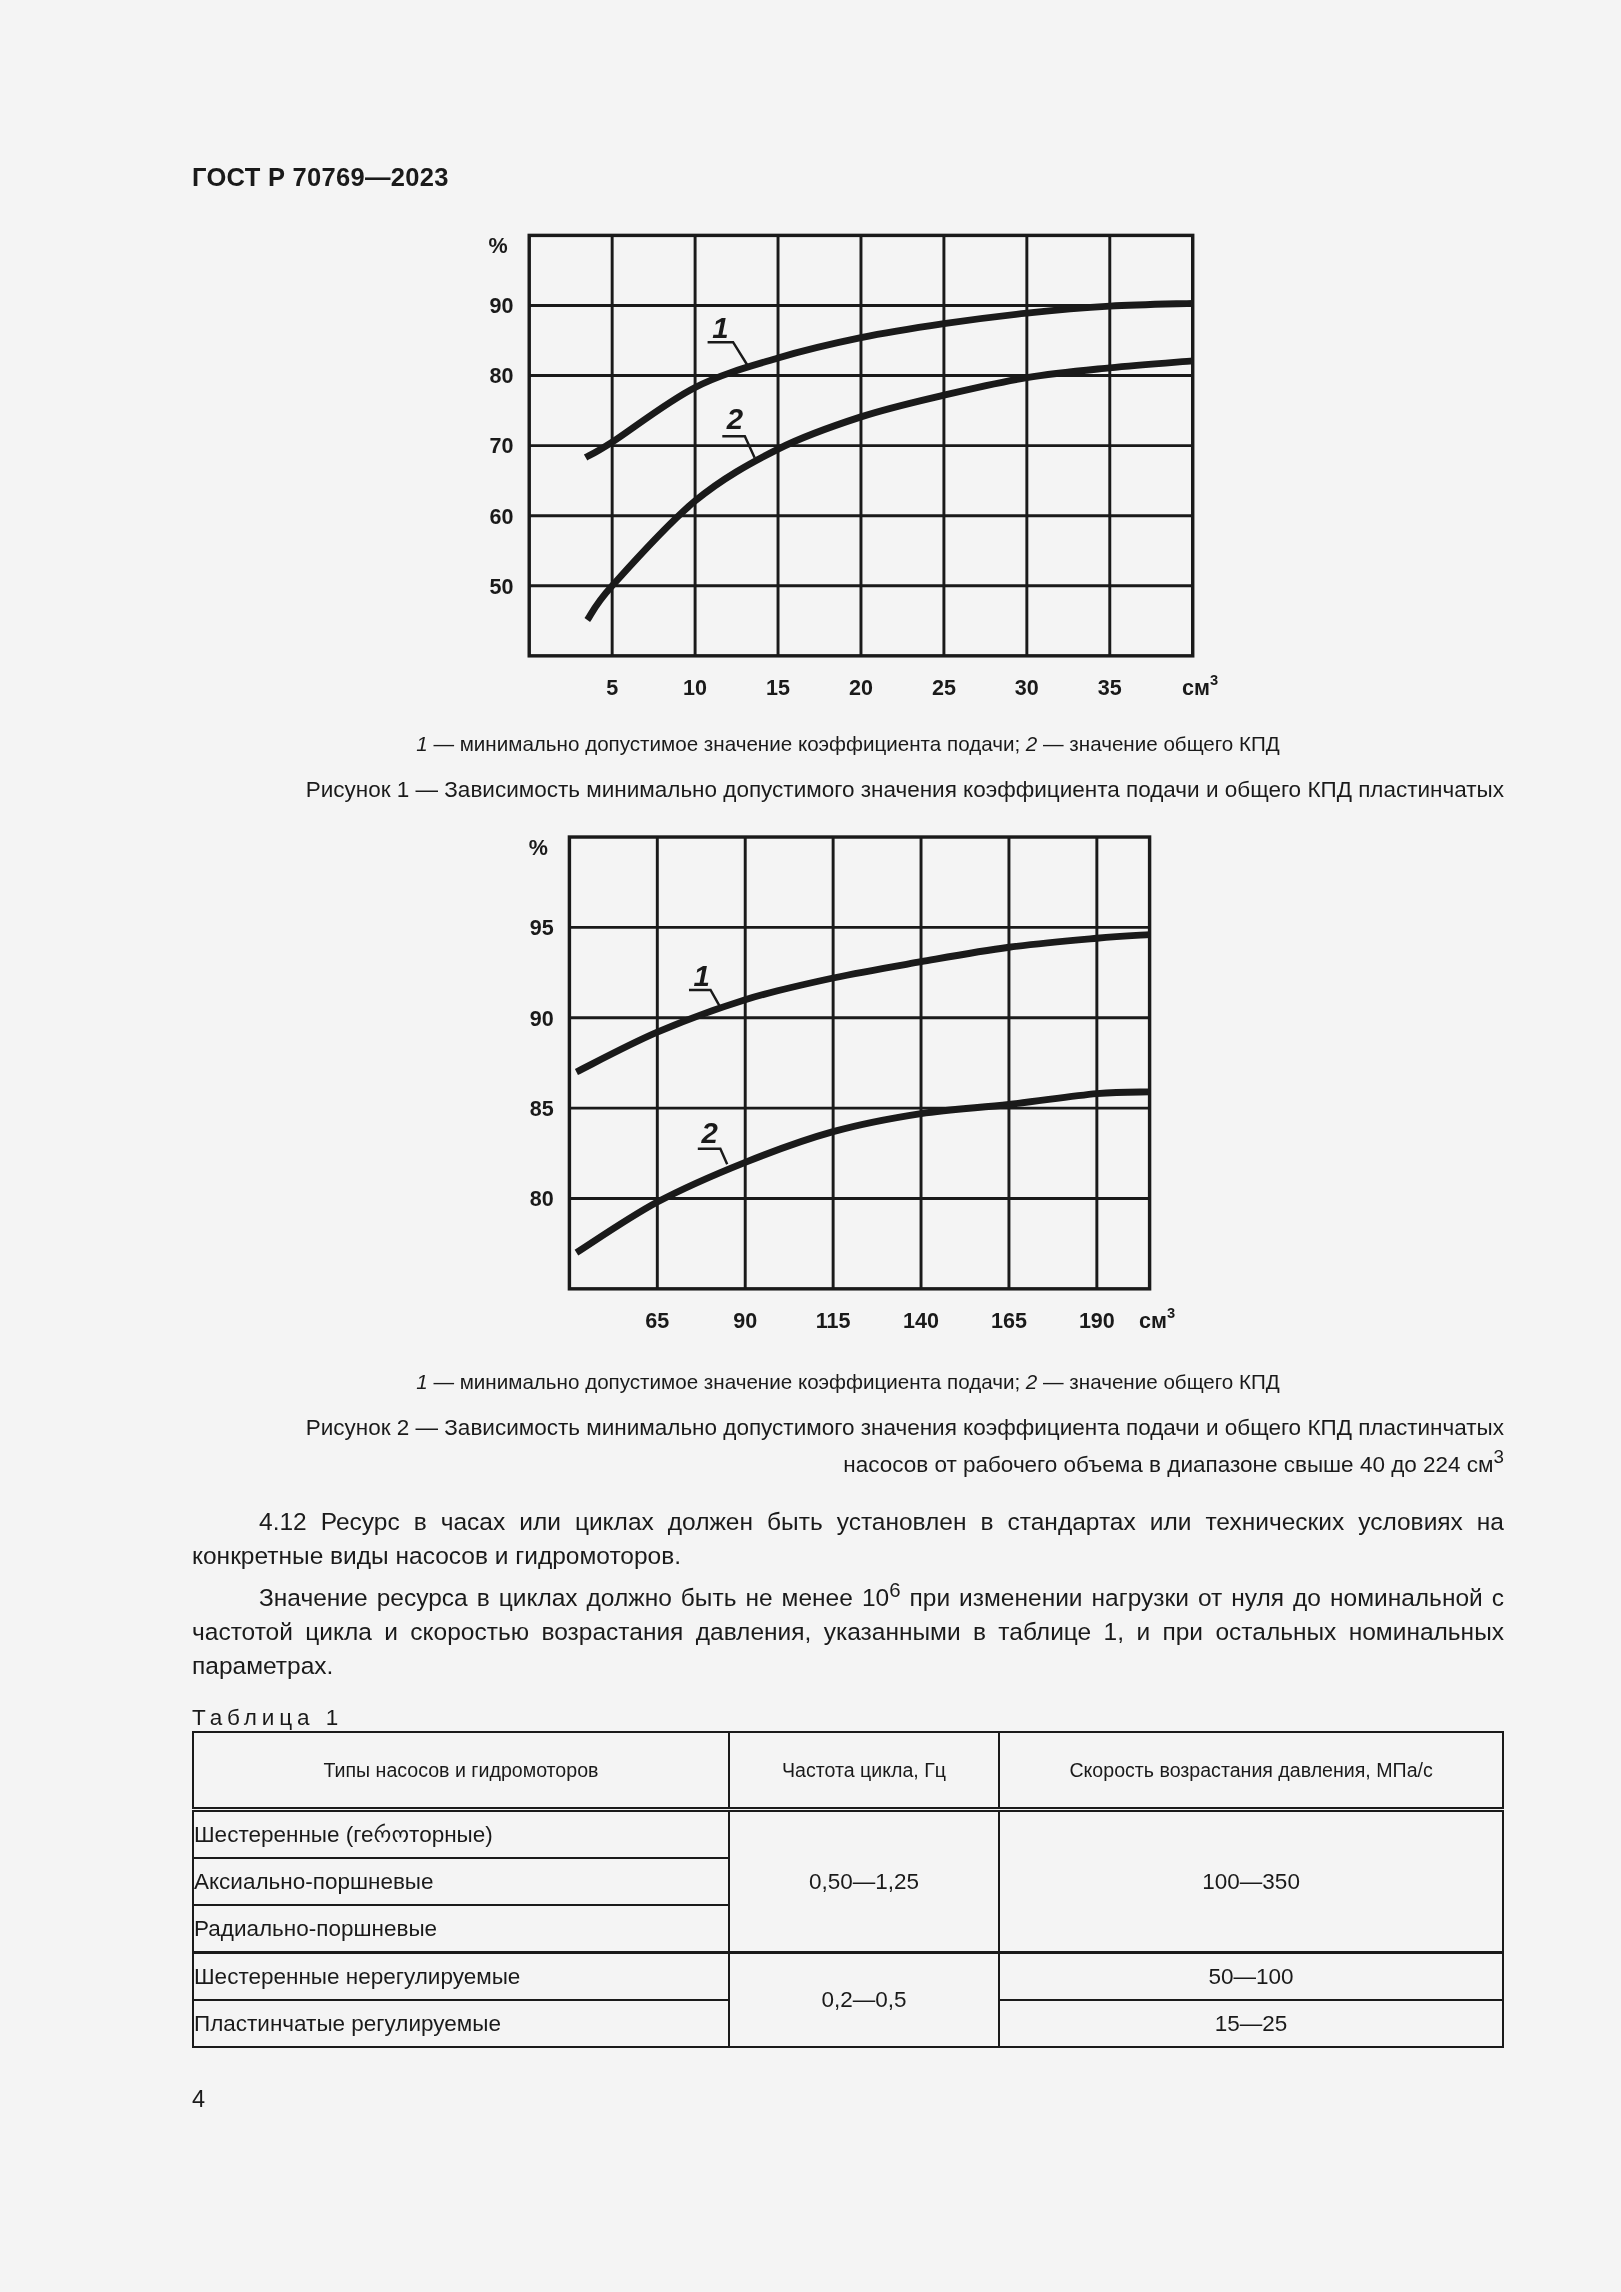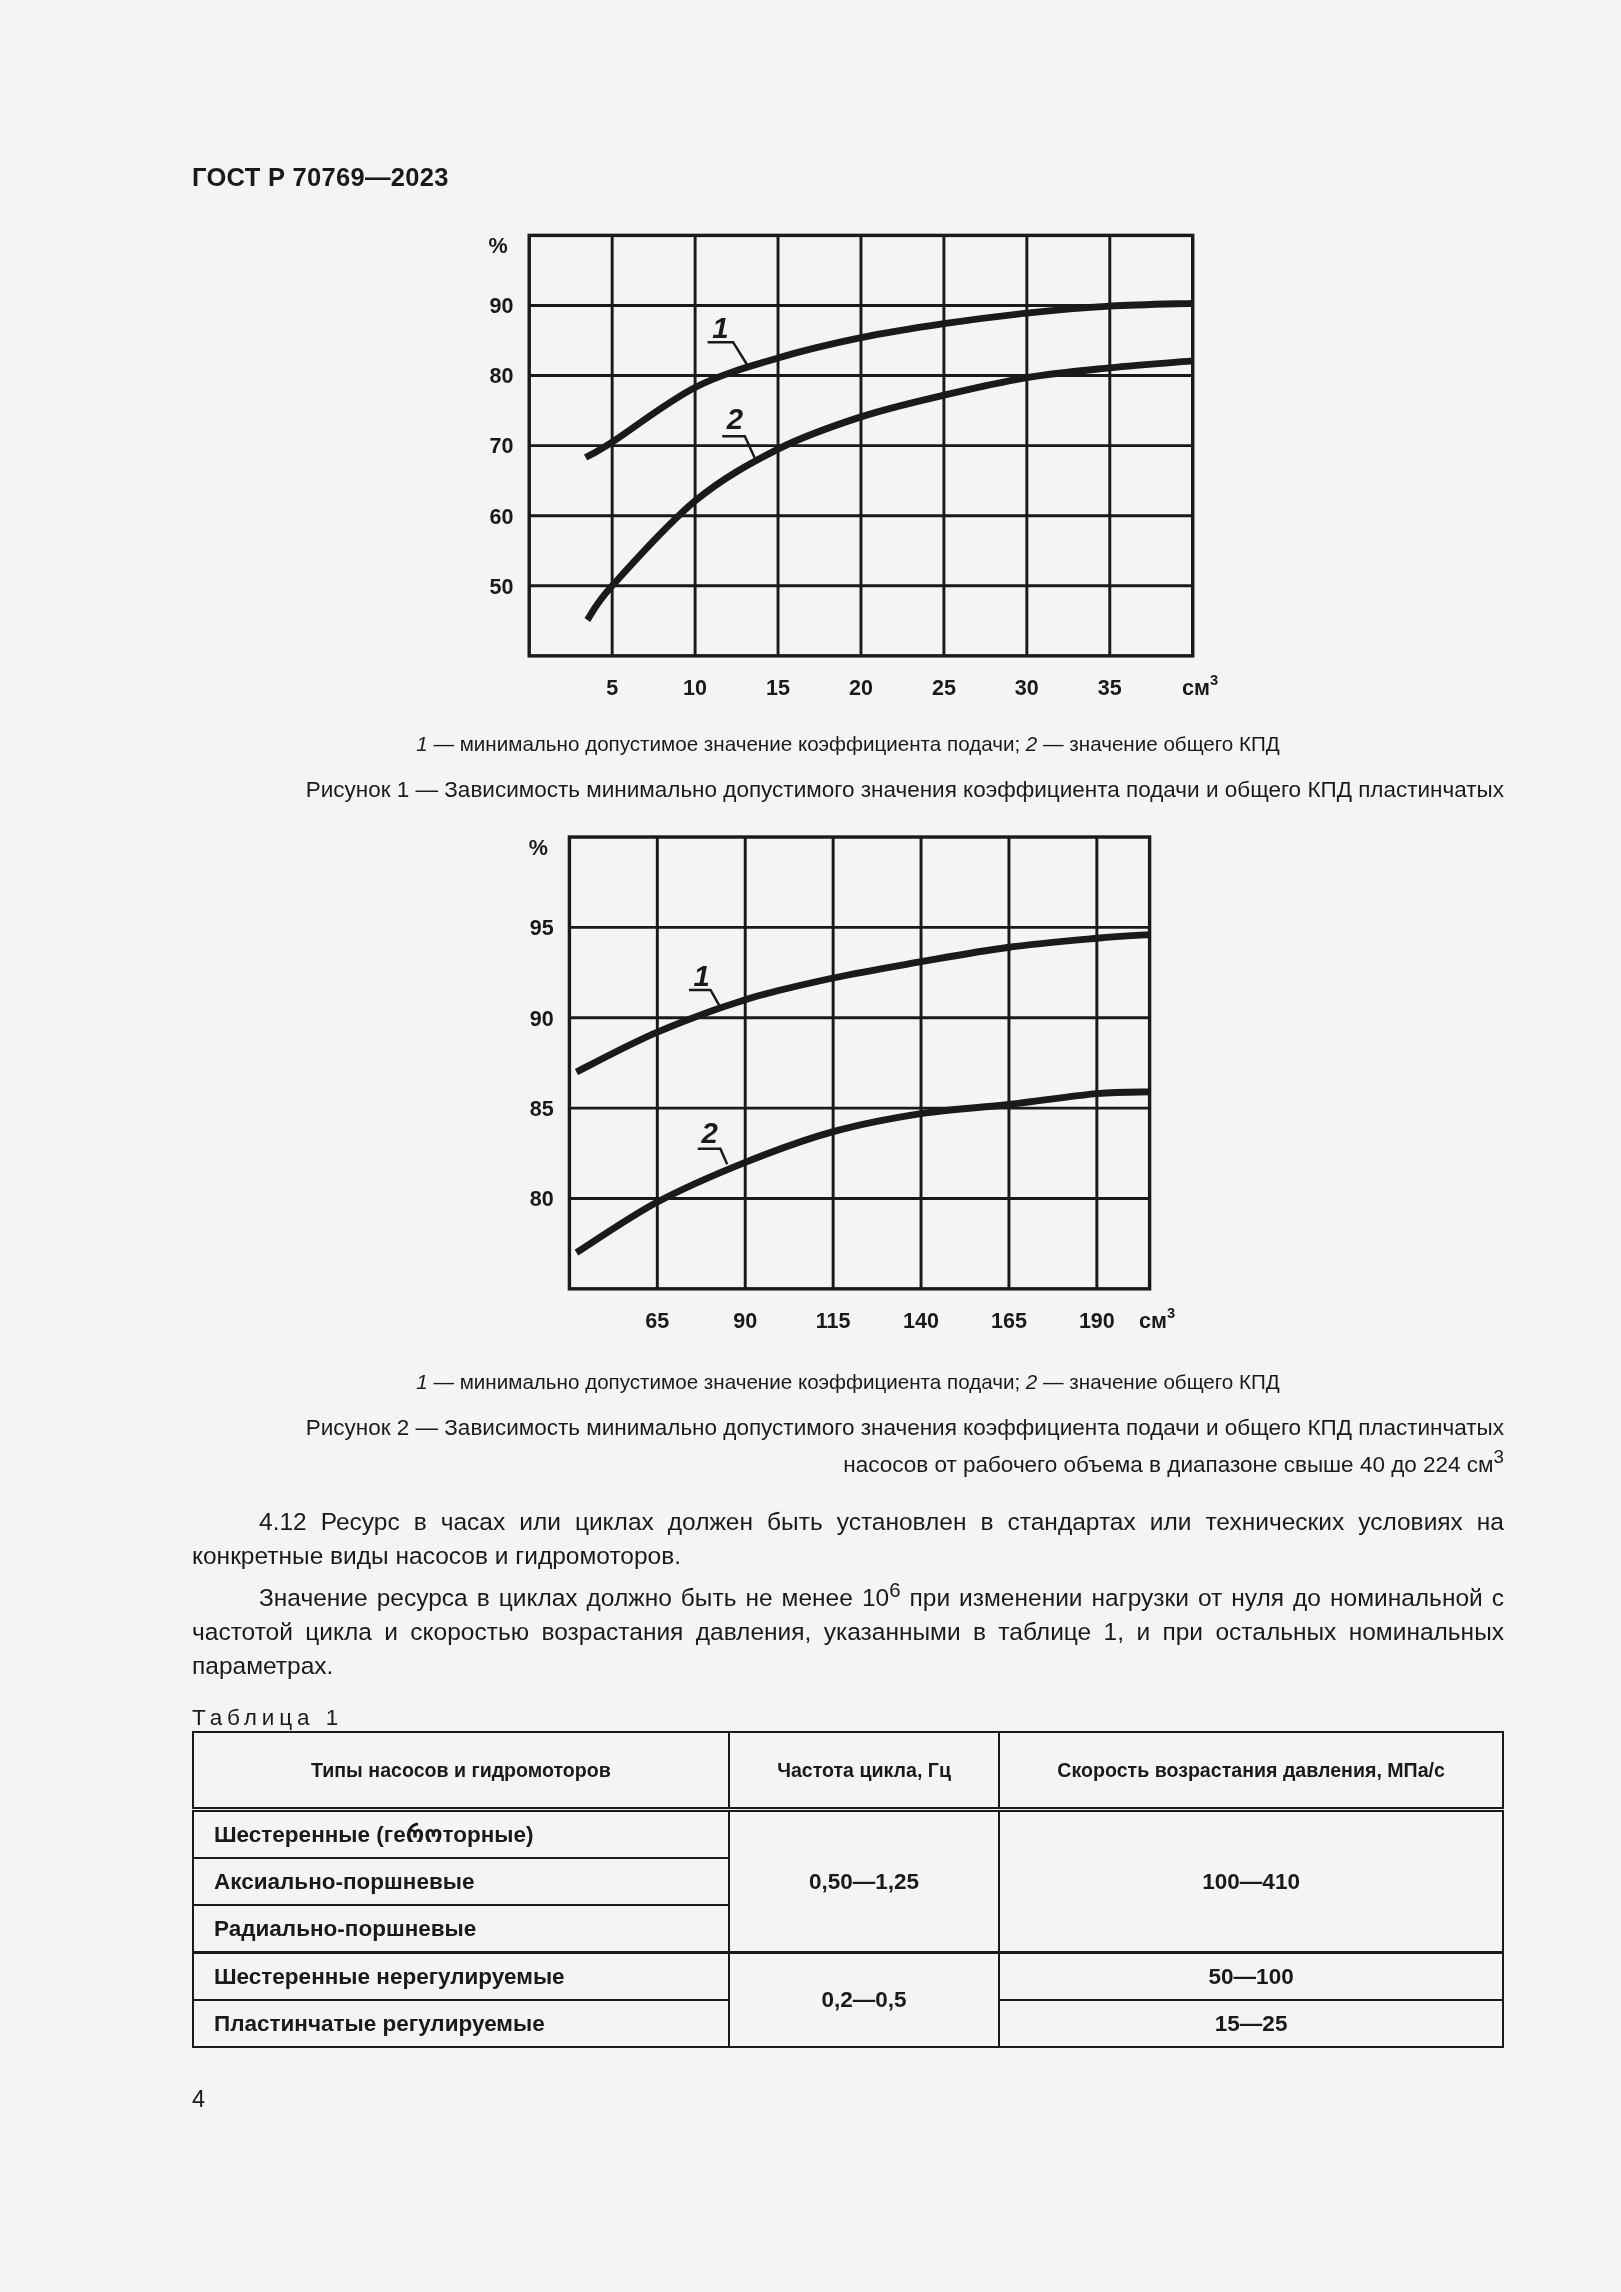--- a/index.html
+++ b/index.html
@@ -38,22 +38,22 @@
     left: 192px; top: 1689px;
     font-size: 22.5px; letter-spacing: 4.9px;
   }
   table.spec {
     position: absolute; left: 192px; top: 1731px;
     width: 1312px; border-collapse: collapse;
     font-size: 22.5px;
   }
   table.spec td, table.spec th {
     border: 2px solid #1a1a1a;
-    padding: 0 20px;
-    font-weight: bold;
+    padding: 0 0;
+    font-weight: normal;
   }
   table.spec th {
     height: 74px; font-size: 19.6px; text-align: center;
     border-bottom: 5.9px double #1a1a1a;
   }
   table.spec td { height: 45px; }
   table.spec td.c { text-align: center; }
   table.spec tr.group-break td { border-top: 3.9px solid #1a1a1a; }
   .page-num { left: 192px; top: 2070px; font-size: 23.5px; }
 </style>
@@ -162,21 +162,21 @@
   </colgroup>
   <tbody>
       <tr>
     <th>Типы насосов и гидромоторов</th>
     <th>Частота цикла, Гц</th>
     <th>Скорость возрастания давления, МПа/с</th>
   </tr>
   <tr>
     <td>Шестеренные (геროторные)</td>
     <td class="c" rowspan="3">0,50—1,25</td>
-    <td class="c" rowspan="3">100—410</td>
+    <td class="c" rowspan="3">100—350</td>
   </tr>
   <tr>
     <td>Аксиально-поршневые</td>
   </tr>
   <tr>
     <td>Радиально-поршневые</td>
   </tr>
   <tr class="group-break">
     <td>Шестеренные нерегулируемые</td>
     <td class="c" rowspan="2">0,2—0,5</td>

